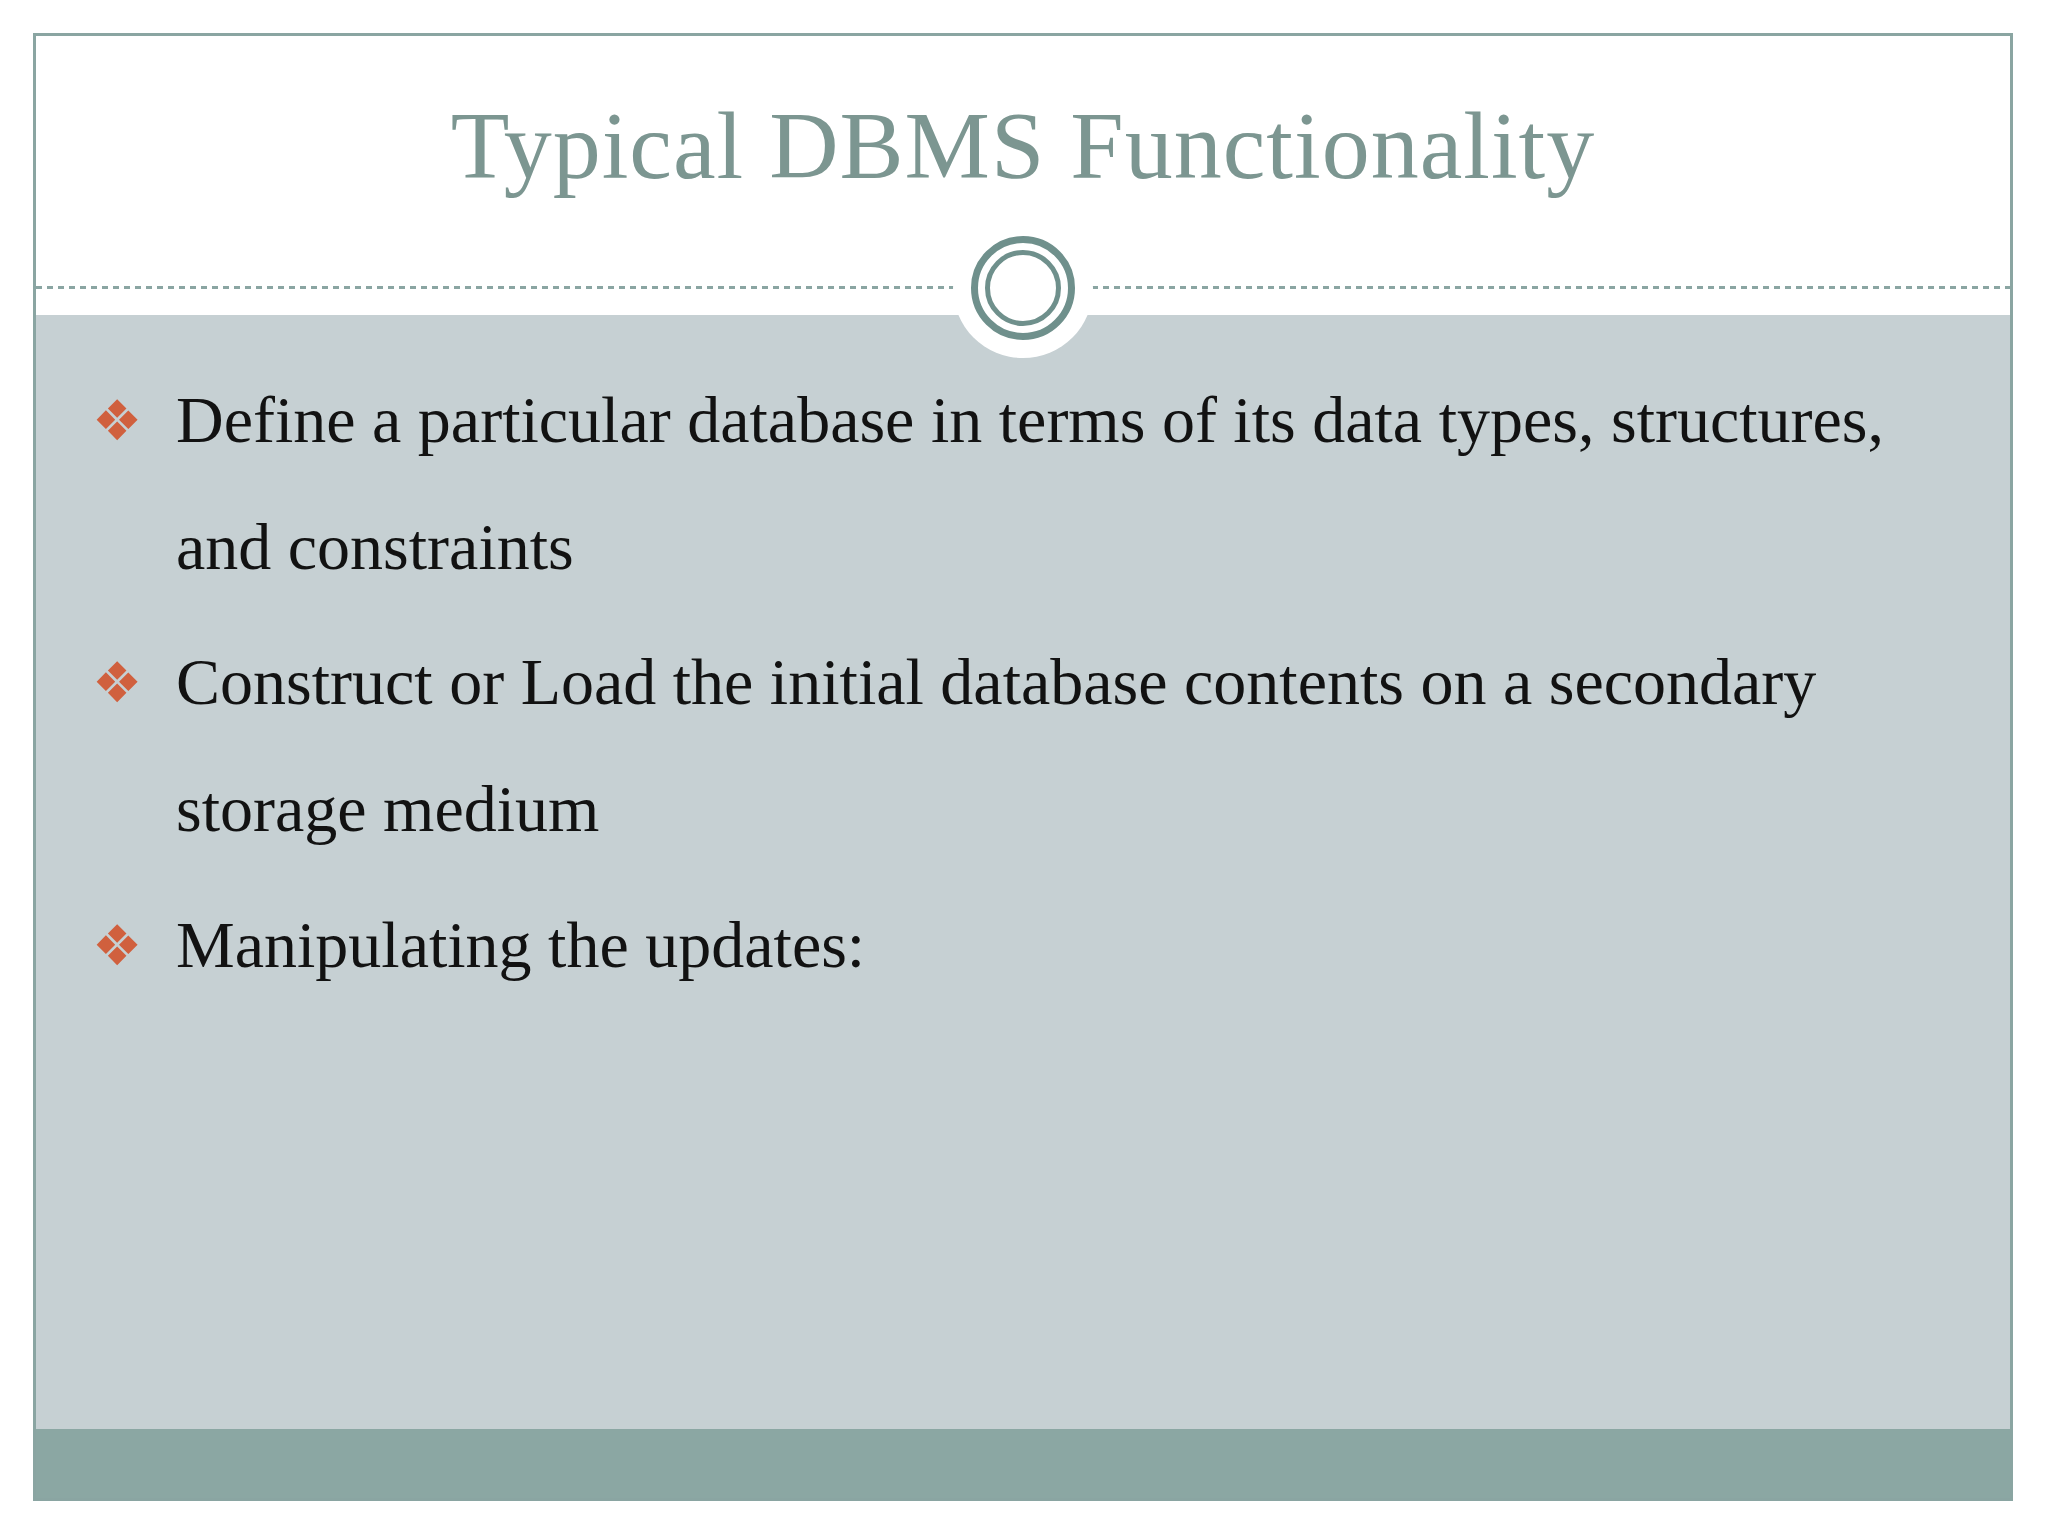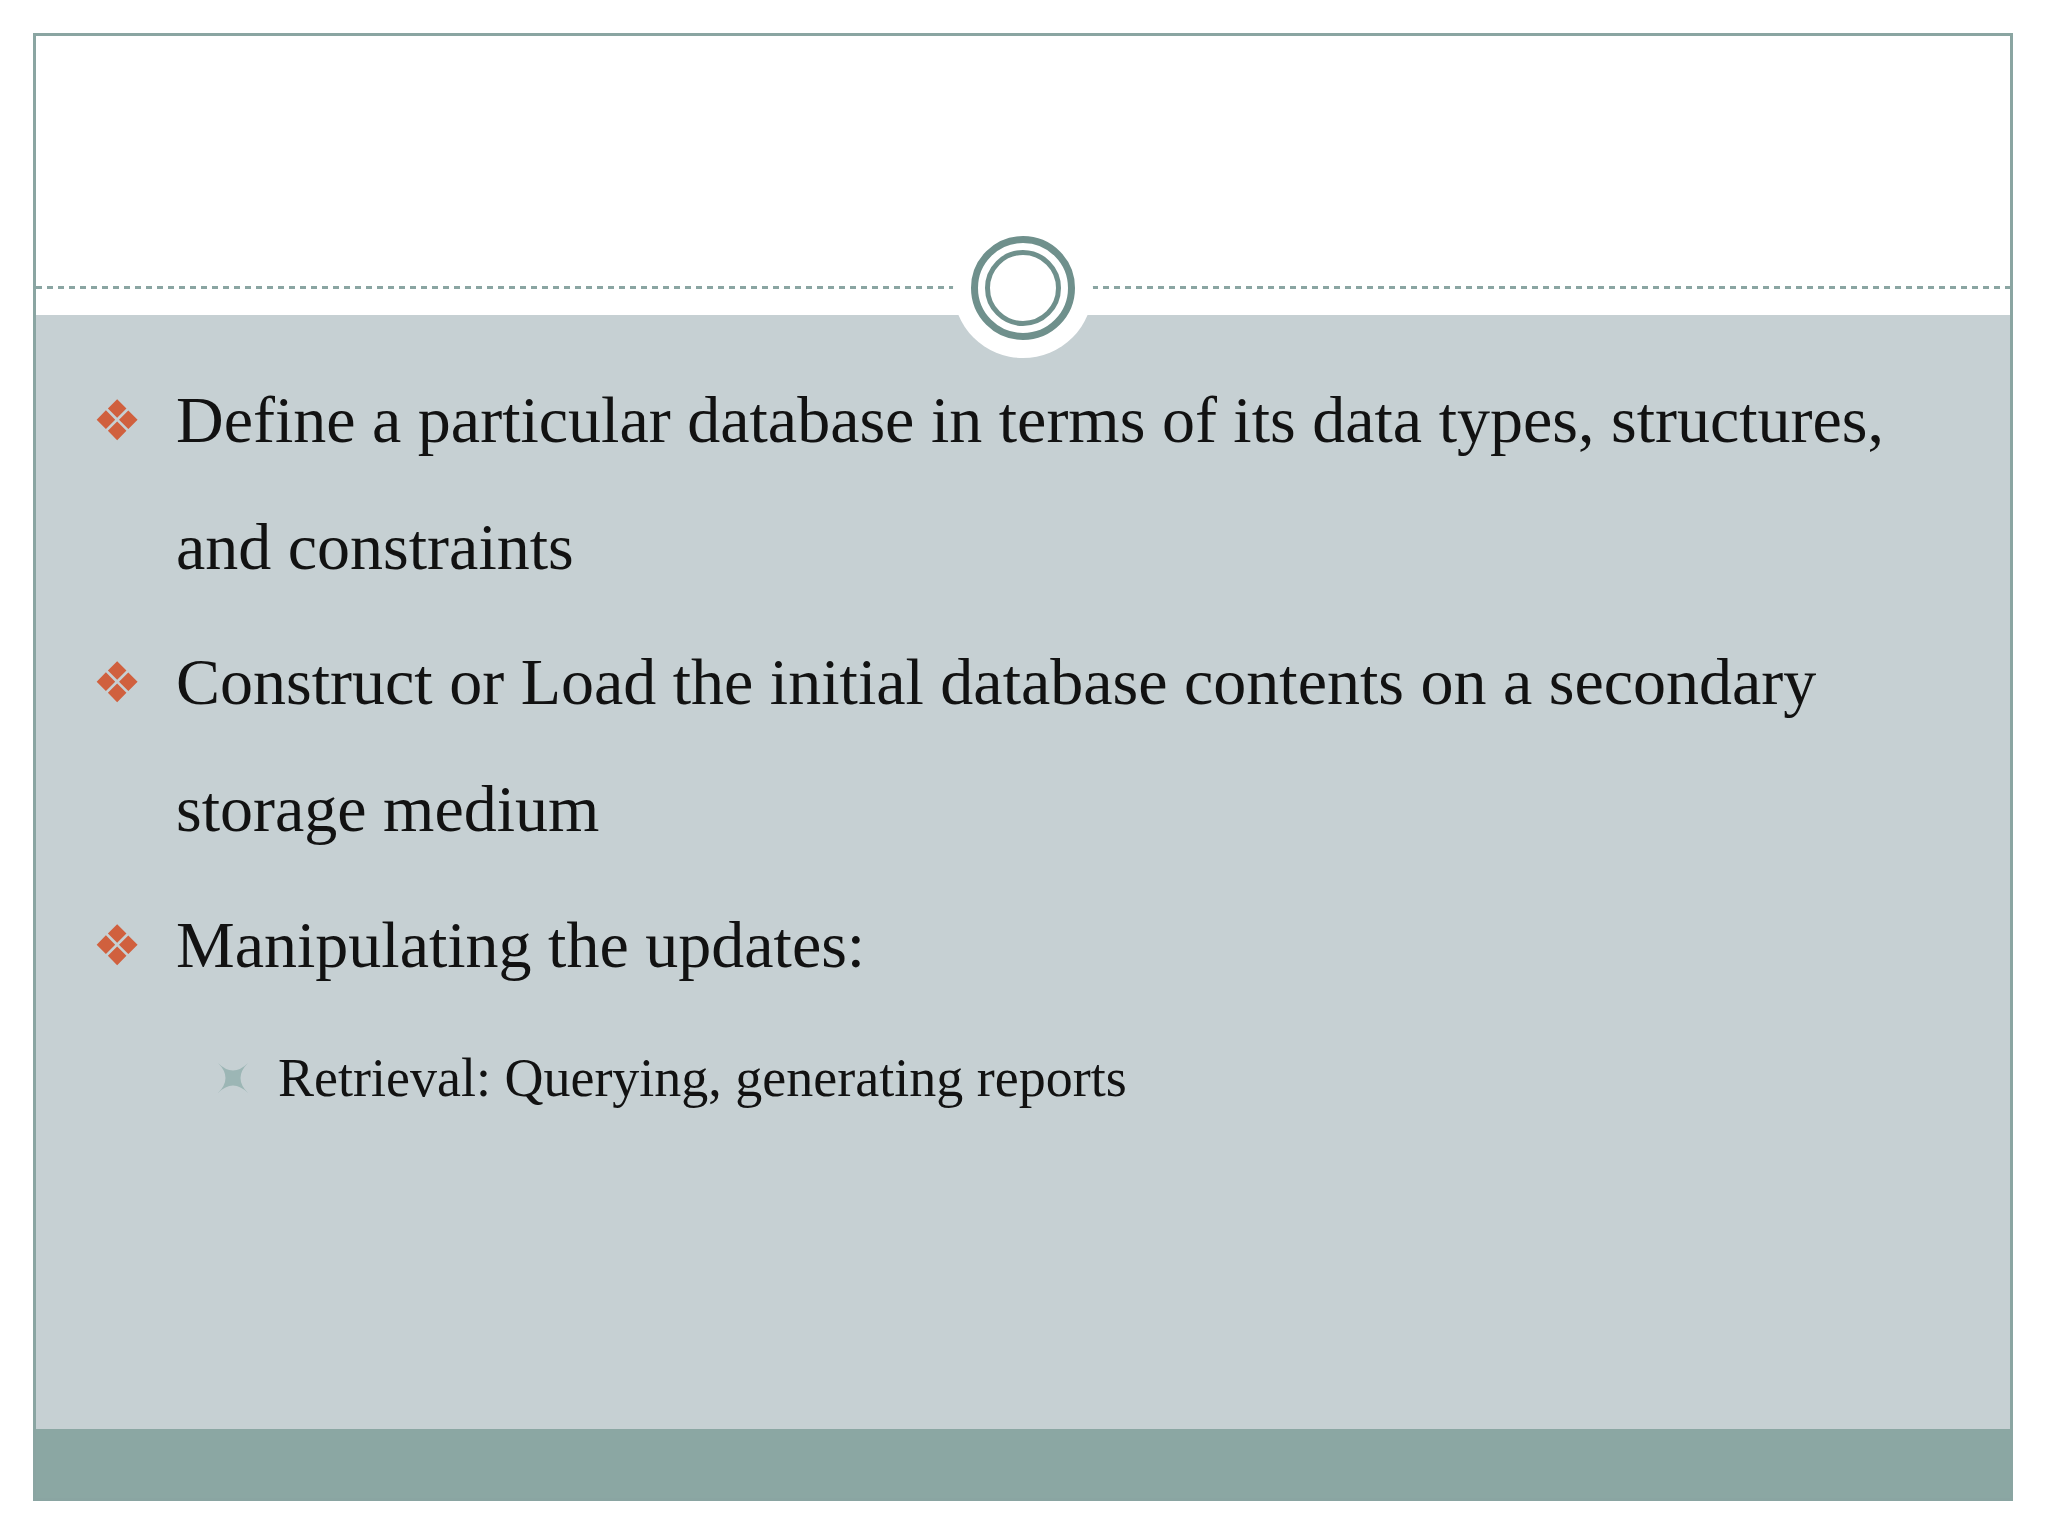--- a/index.html
+++ b/index.html
@@ -102,20 +102,23 @@
   }
   .subitem .smarker svg { display:block; }
   .subitem .stext { flex:1; }
 </style>
 </head>
 <body>
 
 <div class="stage">
   <div class="slide">
 
+    <div class="header">
+      <div class="title">Typical DBMS Functionality</div>
+    </div>
 
     <div class="divider-dash"></div>
     <div class="notch"></div>
     <div class="ring-outer">
       <div class="ring-inner"></div>
     </div>
 
     <div class="body">
 
       <div class="bullet">
@@ -127,28 +130,20 @@
         <span class="marker">❖</span>
         <span class="btext">Construct or Load the initial database contents on a secondary storage medium</span>
       </div>
 
       <div class="bullet">
         <span class="marker">❖</span>
         <span class="btext">Manipulating the updates:</span>
       </div>
 
       <div class="sublist">
-        <div class="subitem">
-          <span class="smarker">
-            <svg width="30" height="30" viewBox="0 0 100 100">
-              <path d="M0,0 Q50,50 100,0 Q50,50 100,100 Q50,50 0,100 Q50,50 0,0 Z" fill="#9cb6b5"></path>
-            </svg>
-          </span>
-          <span class="stext">Retrieval: Querying, generating reports</span>
-        </div>
       </div>
 
     </div>
 
     <div class="footer"></div>
 
   </div>
 </div>
 
 </body></html>

